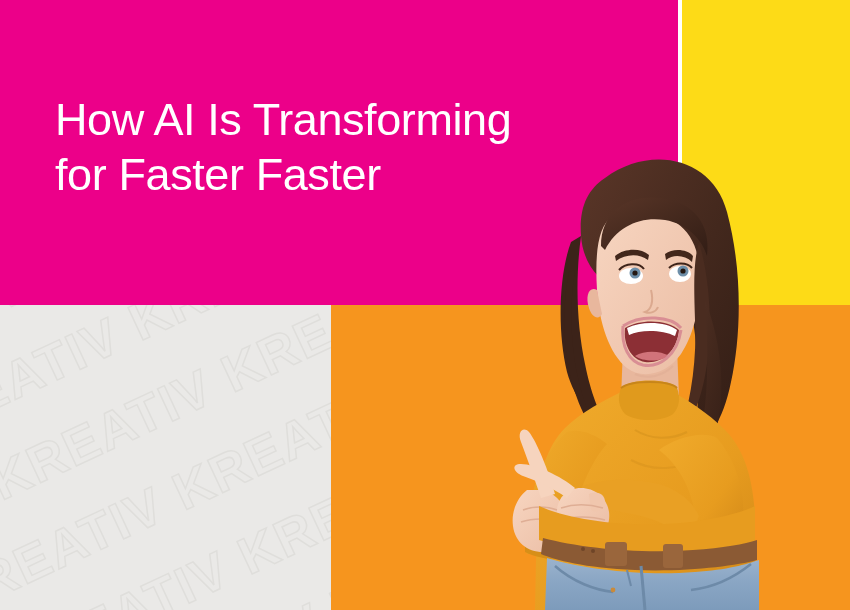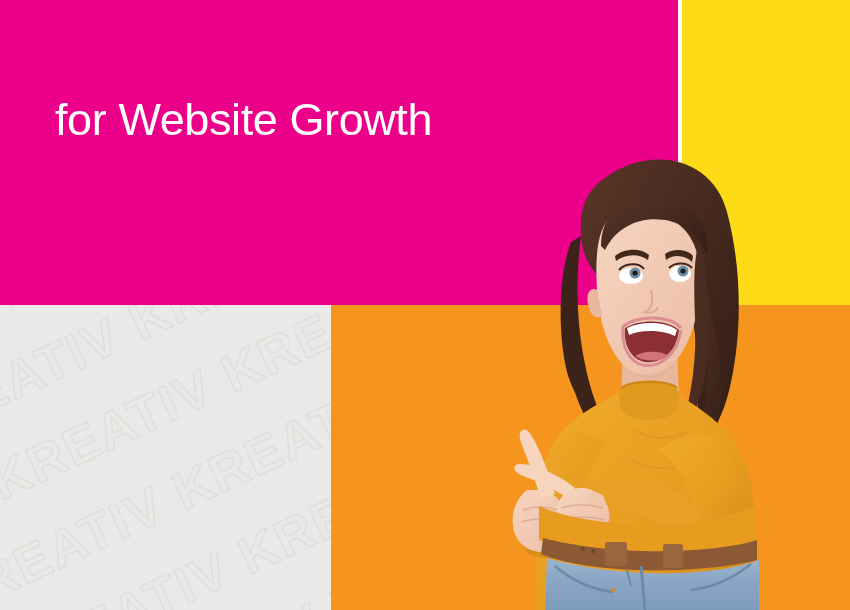--- a/index.html
+++ b/index.html
@@ -109,21 +109,22 @@
       <span class="wm-row indent-d">KREATIV  KREATIV  KREATIV</span>
       <span class="wm-row indent-b">KREATIV  KREATIV  KREATIV</span>
       <span class="wm-row indent-c">KREATIV  KREATIV  KREATIV</span>
       <span class="wm-row indent-a">KREATIV  KREATIV  KREATIV</span>
     </div>
   </div>
 
   <div class="panel" id="panel-orange"></div>
 
   <h1 id="headline">
-    <span class="hl-line">for Website Growth</span>
+    <span class="hl-line">How AI Is Transforming</span>
+    <span class="hl-line">for Faster Faster</span>
   </h1>
 
   <div id="person">
     <svg viewBox="0 0 350 460" xmlns="http://www.w3.org/2000/svg">
       <defs>
         <linearGradient id="hairGrad" x1="0" y1="0" x2="1" y2="1">
           <stop offset="0%" stop-color="#5a3628"></stop>
           <stop offset="55%" stop-color="#43281d"></stop>
           <stop offset="100%" stop-color="#321d15"></stop>
         </linearGradient>

